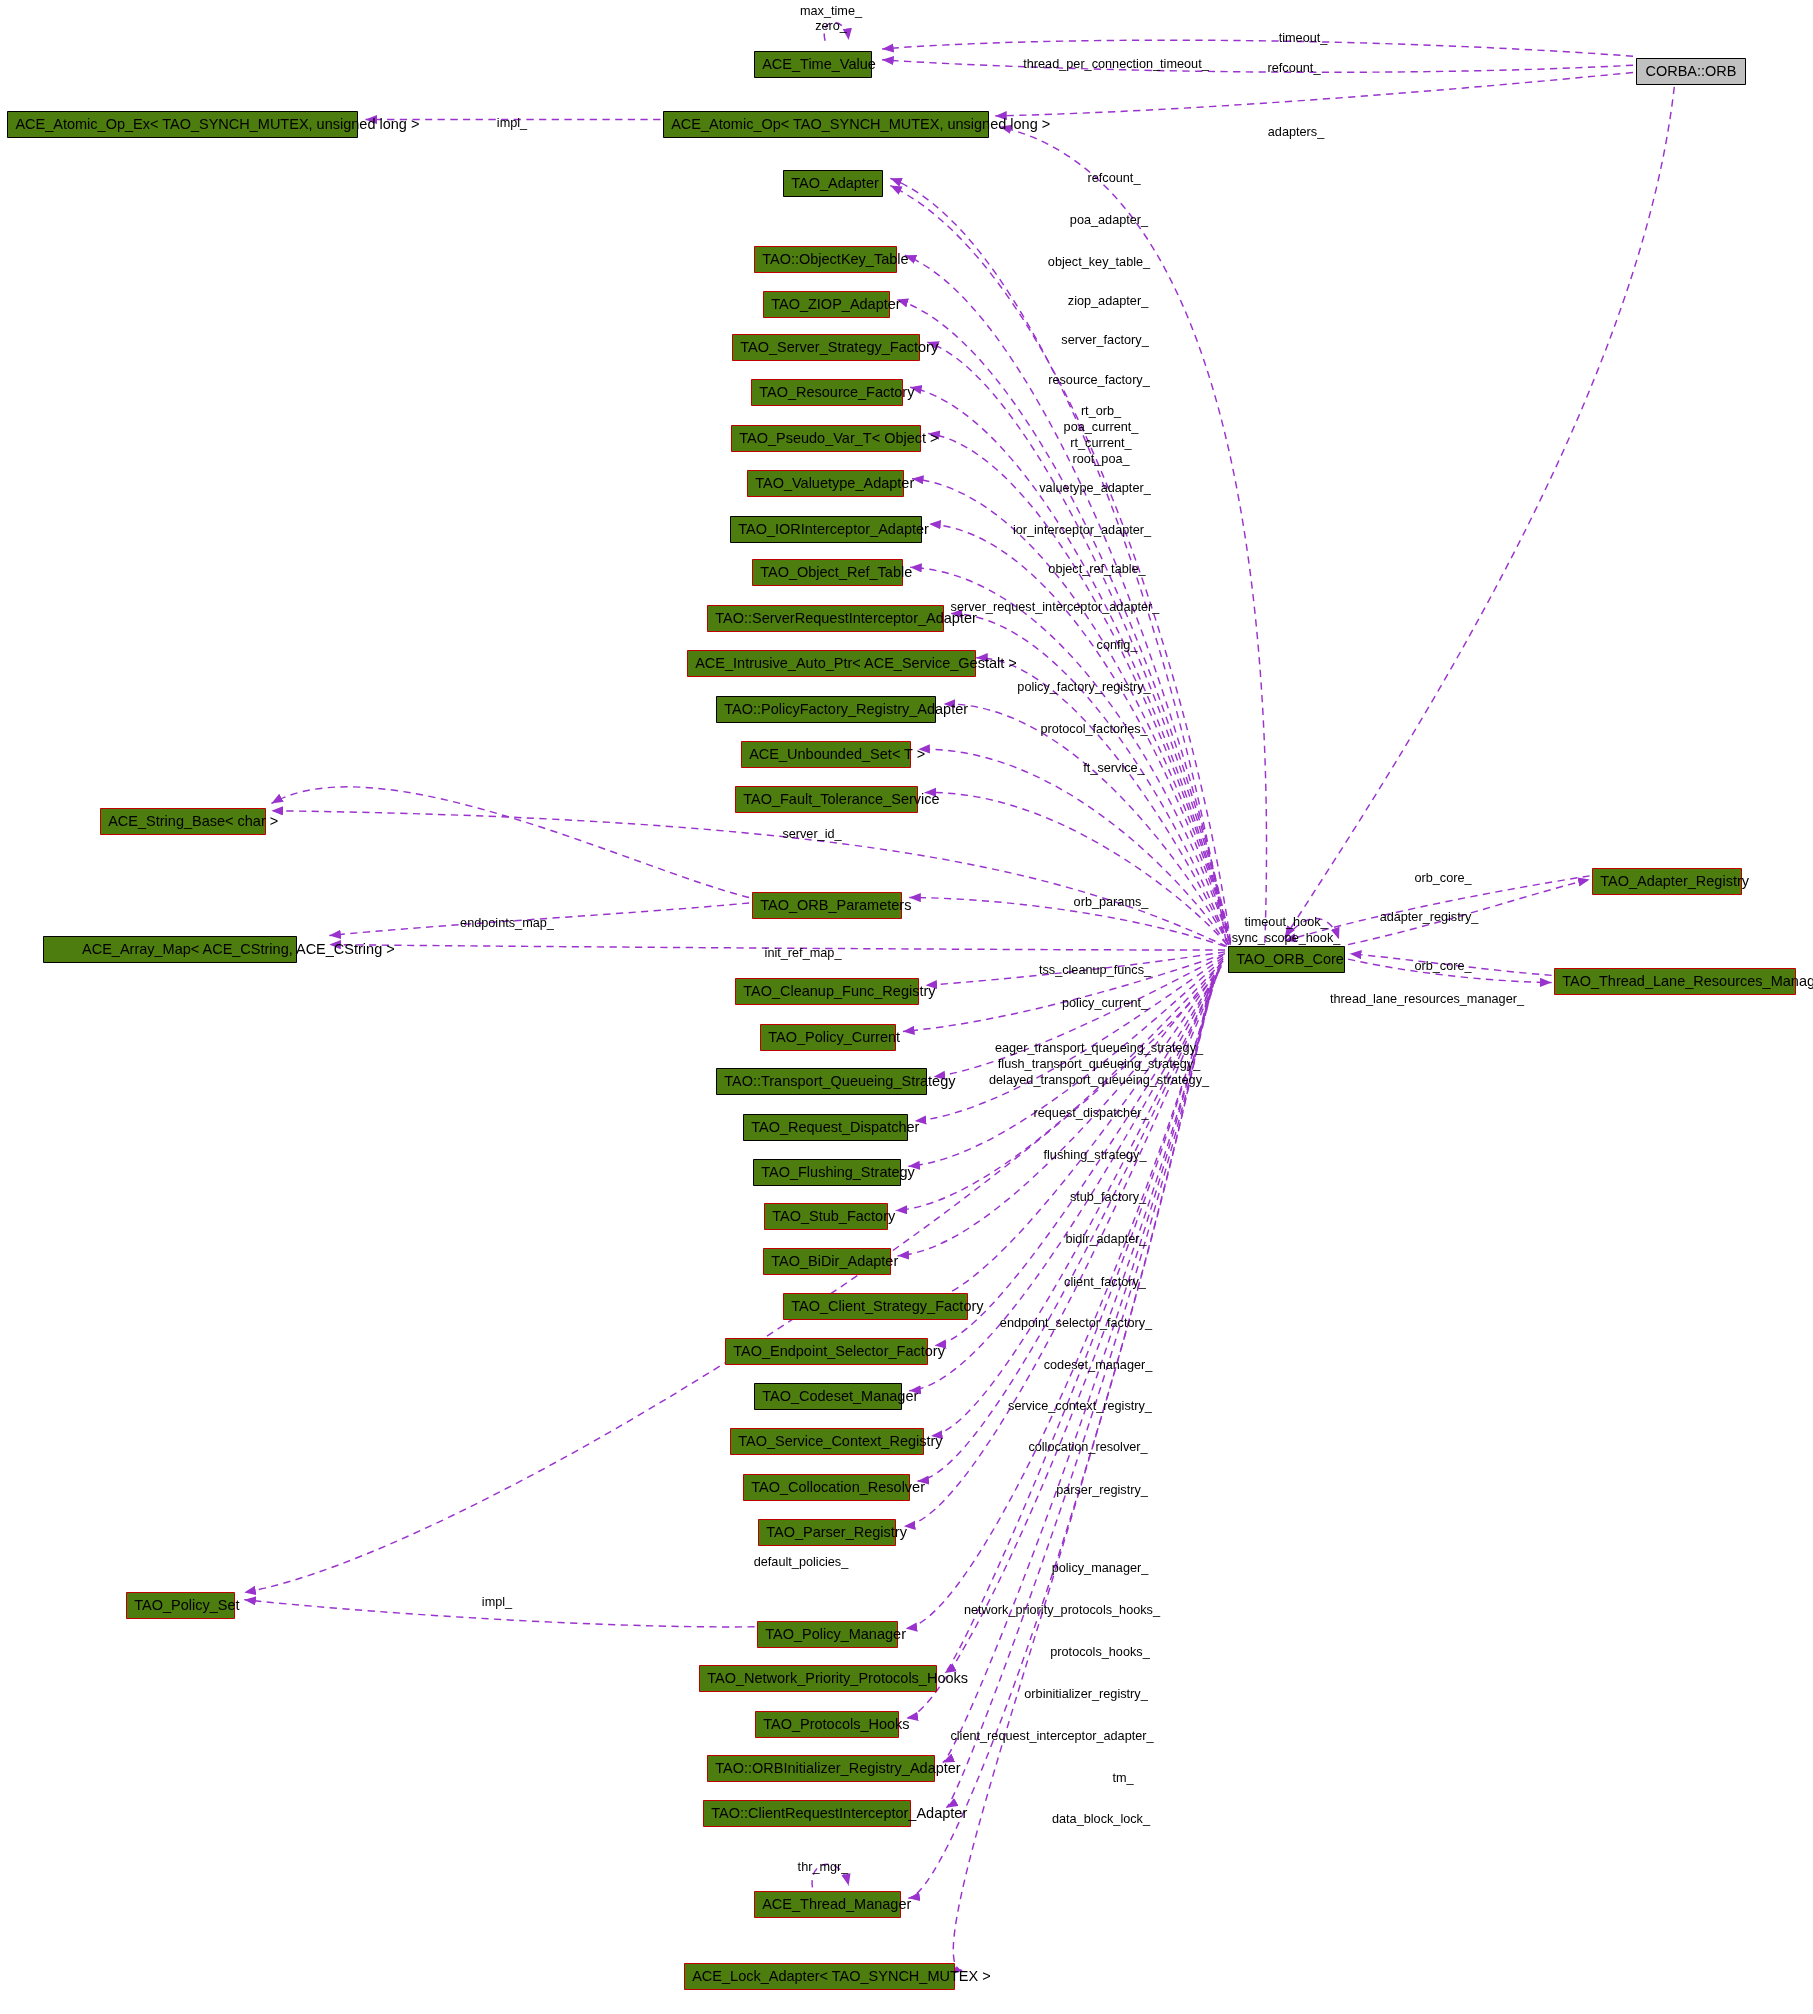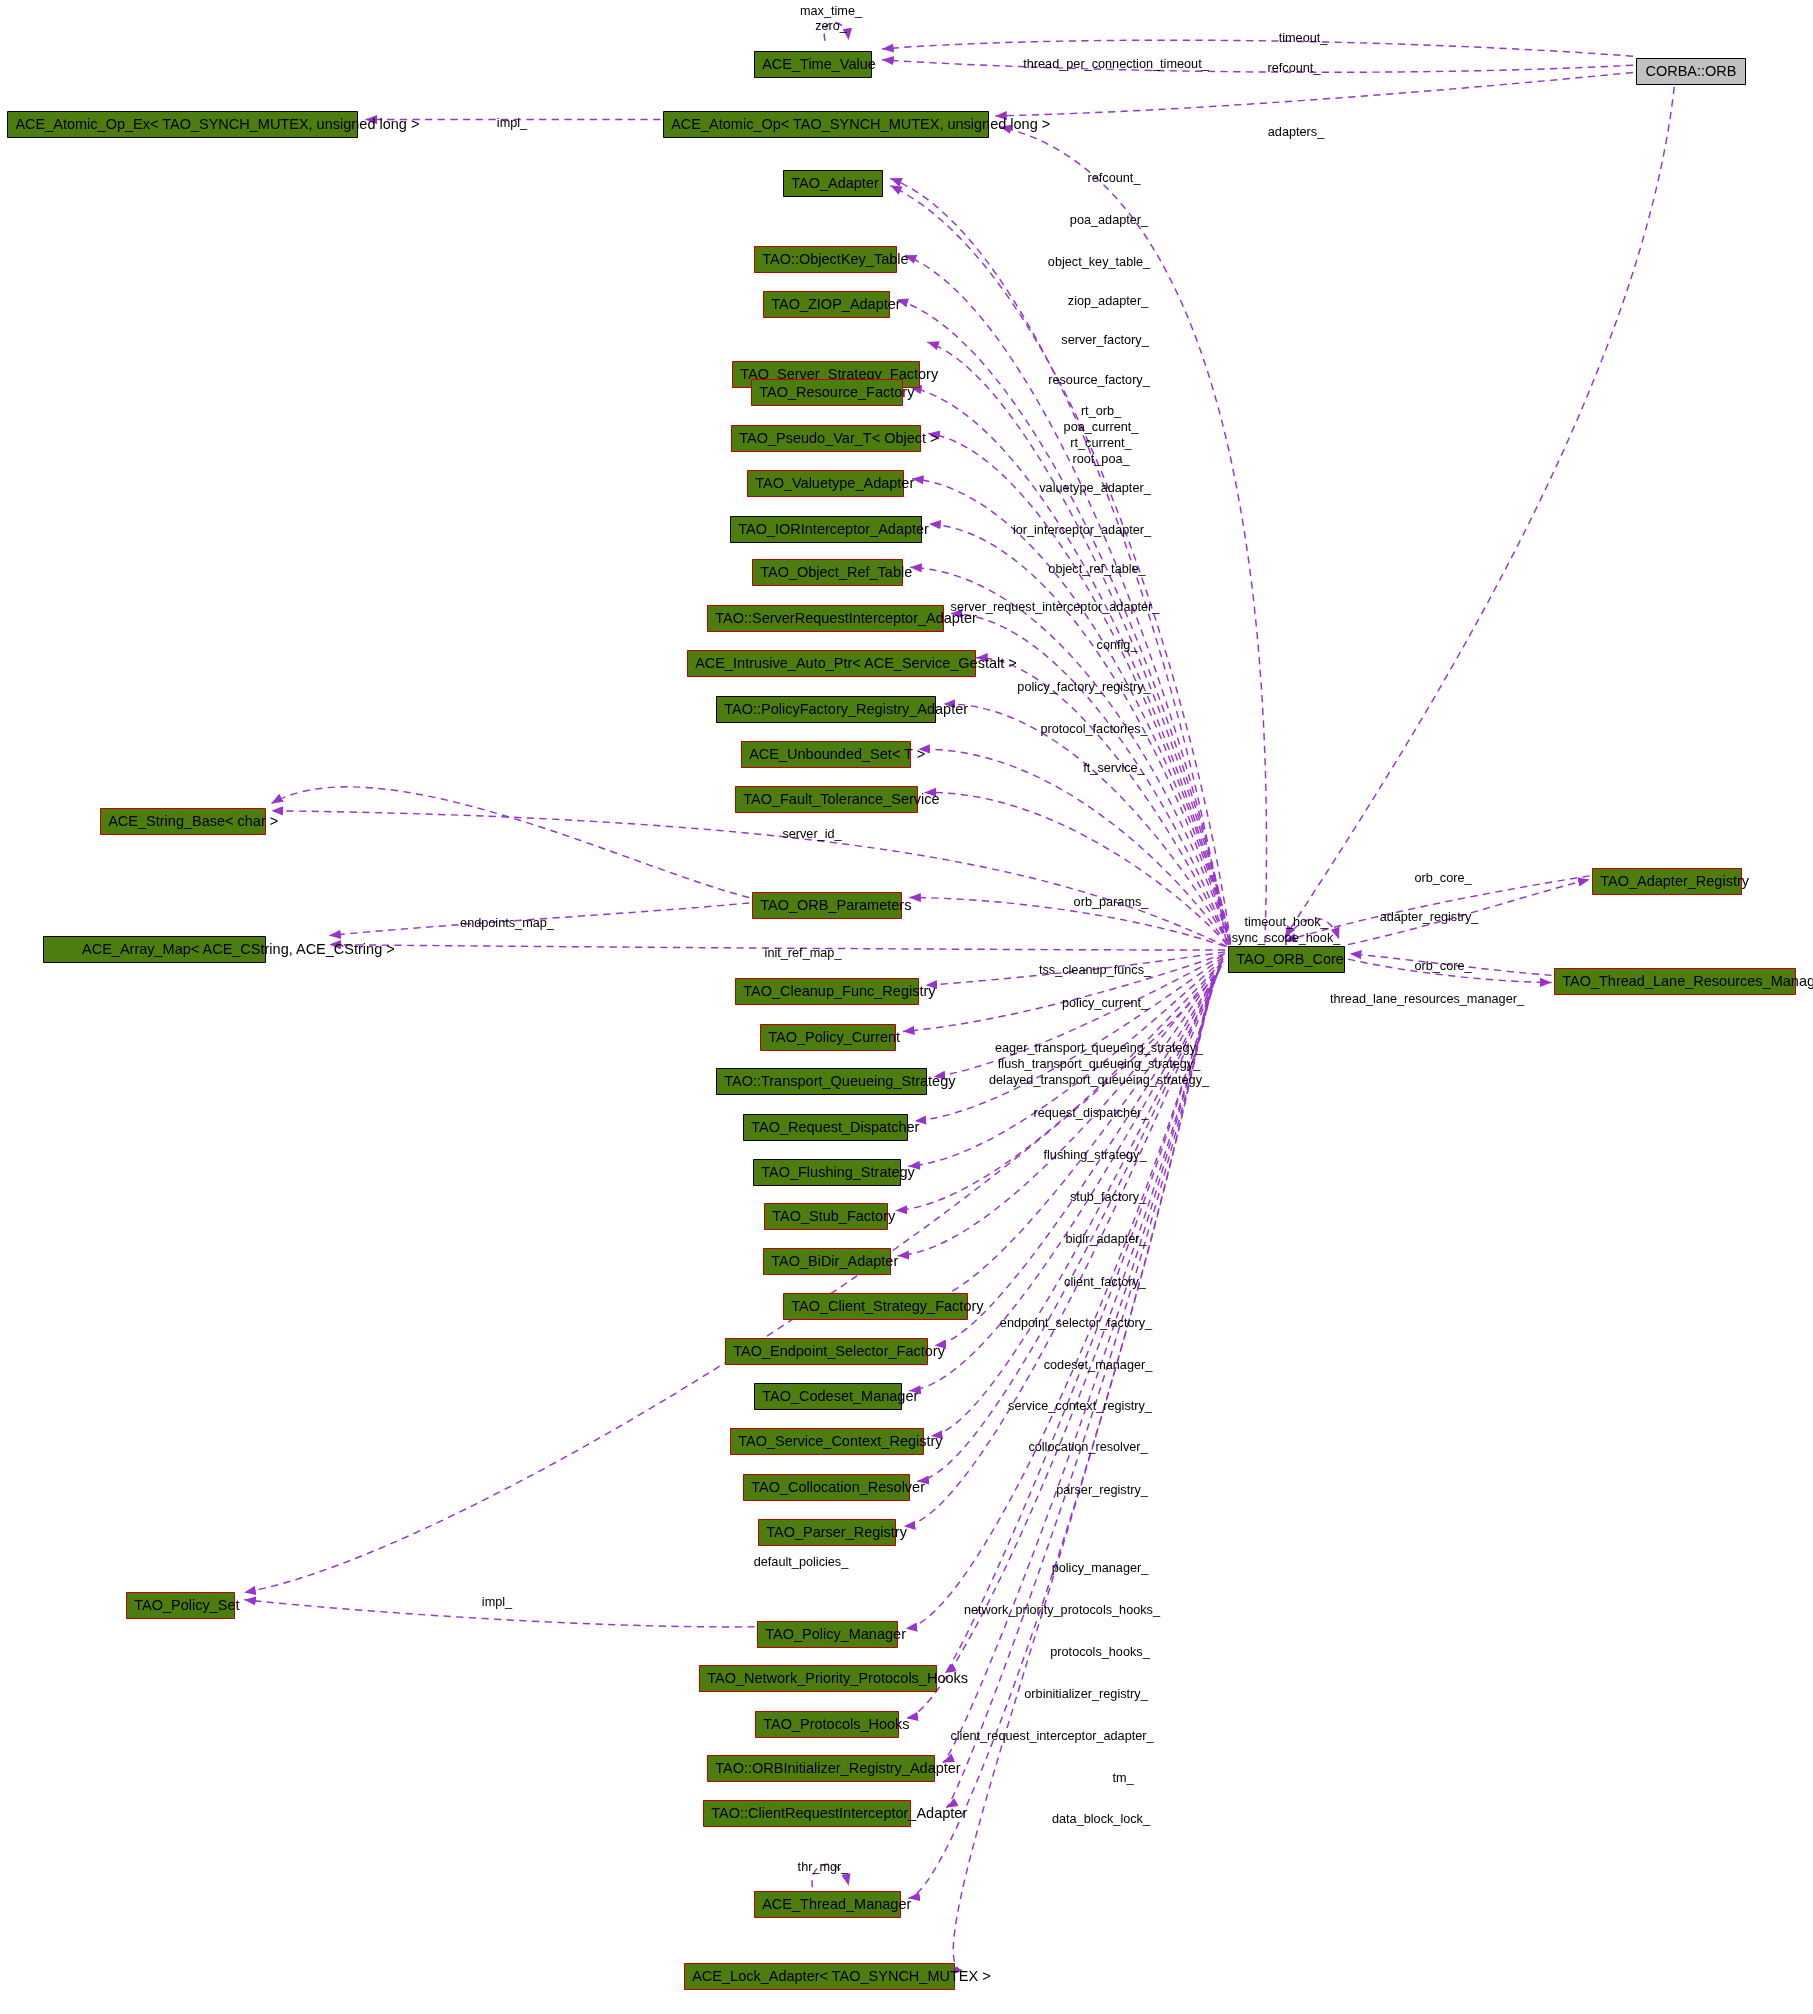--- a/index.html
+++ b/index.html
@@ -177,34 +177,34 @@
     </g>
   </svg>
 
   <div class="node black" style="left:754px; top:51px; width:118px;">ACE_Time_Value</div>
   <div class="node filled" style="left:1636px; top:58px; width:110px;">CORBA::ORB</div>
   <div class="node black" style="left:7.2px; top:111px; width:351px;">ACE_Atomic_Op_Ex&lt; TAO_SYNCH_MUTEX, unsigned long &gt;</div>
   <div class="node black" style="left:663px; top:111px; width:326px;">ACE_Atomic_Op&lt; TAO_SYNCH_MUTEX, unsigned long &gt;</div>
   <div class="node black" style="left:783px; top:170px; width:100px;">TAO_Adapter</div>
   <div class="node" style="left:754px; top:246px; width:143px;">TAO::ObjectKey_Table</div>
   <div class="node" style="left:763px; top:291px; width:127px;">TAO_ZIOP_Adapter</div>
-  <div class="node" style="left:732px; top:334px; width:188px;margin-top:27px;">TAO_Server_Strategy_Factory</div>
+  <div class="node" style="left:732px; top:334px; width:188px;">TAO_Server_Strategy_Factory</div>
   <div class="node" style="left:751px; top:379px; width:152px;">TAO_Resource_Factory</div>
   <div class="node" style="left:731px; top:425px; width:190px;">TAO_Pseudo_Var_T&lt; Object &gt;</div>
   <div class="node" style="left:747px; top:470px; width:157px;">TAO_Valuetype_Adapter</div>
   <div class="node black" style="left:730px; top:516px; width:192px;">TAO_IORInterceptor_Adapter</div>
   <div class="node" style="left:752px; top:559px; width:151px;">TAO_Object_Ref_Table</div>
   <div class="node" style="left:707px; top:605px; width:237px;">TAO::ServerRequestInterceptor_Adapter</div>
   <div class="node" style="left:679px; top:650px; width:289px;margin-left:8px;">ACE_Intrusive_Auto_Ptr&lt; ACE_Service_Gestalt &gt;</div>
   <div class="node black" style="left:716px; top:696px; width:220px;">TAO::PolicyFactory_Registry_Adapter</div>
   <div class="node" style="left:741px; top:741px; width:170px;">ACE_Unbounded_Set&lt; T &gt;</div>
   <div class="node" style="left:735px; top:786px; width:183px;">TAO_Fault_Tolerance_Service</div>
   <div class="node" style="left:100px; top:808px; width:166px;">ACE_String_Base&lt; char &gt;</div>
   <div class="node" style="left:752px; top:892px; width:150px;">TAO_ORB_Parameters</div>
-  <div class="node black" style="left:43px; top:936px; width:223px;padding-left:38px;">ACE_Array_Map&lt; ACE_CString, ACE_CString &gt;</div>
+  <div class="node black" style="left:43px; top:936px; width:254px;padding-left:38px;">ACE_Array_Map&lt; ACE_CString, ACE_CString &gt;</div>
   <div class="node black" style="left:1228px; top:946px; width:117px;">TAO_ORB_Core</div>
   <div class="node" style="left:1592px; top:868px; width:150px;">TAO_Adapter_Registry</div>
   <div class="node" style="left:1554px; top:968px; width:242px;">TAO_Thread_Lane_Resources_Manager</div>
   <div class="node" style="left:735px; top:978px; width:184px;">TAO_Cleanup_Func_Registry</div>
   <div class="node" style="left:760px; top:1024px; width:136px;">TAO_Policy_Current</div>
   <div class="node black" style="left:716px; top:1068px; width:211px;">TAO::Transport_Queueing_Strategy</div>
   <div class="node black" style="left:743px; top:1114px; width:165px;">TAO_Request_Dispatcher</div>
   <div class="node black" style="left:753px; top:1159px; width:148px;">TAO_Flushing_Strategy</div>
   <div class="node" style="left:764px; top:1203px; width:124px;">TAO_Stub_Factory</div>
   <div class="node" style="left:763px; top:1248px; width:128px;">TAO_BiDir_Adapter</div>

